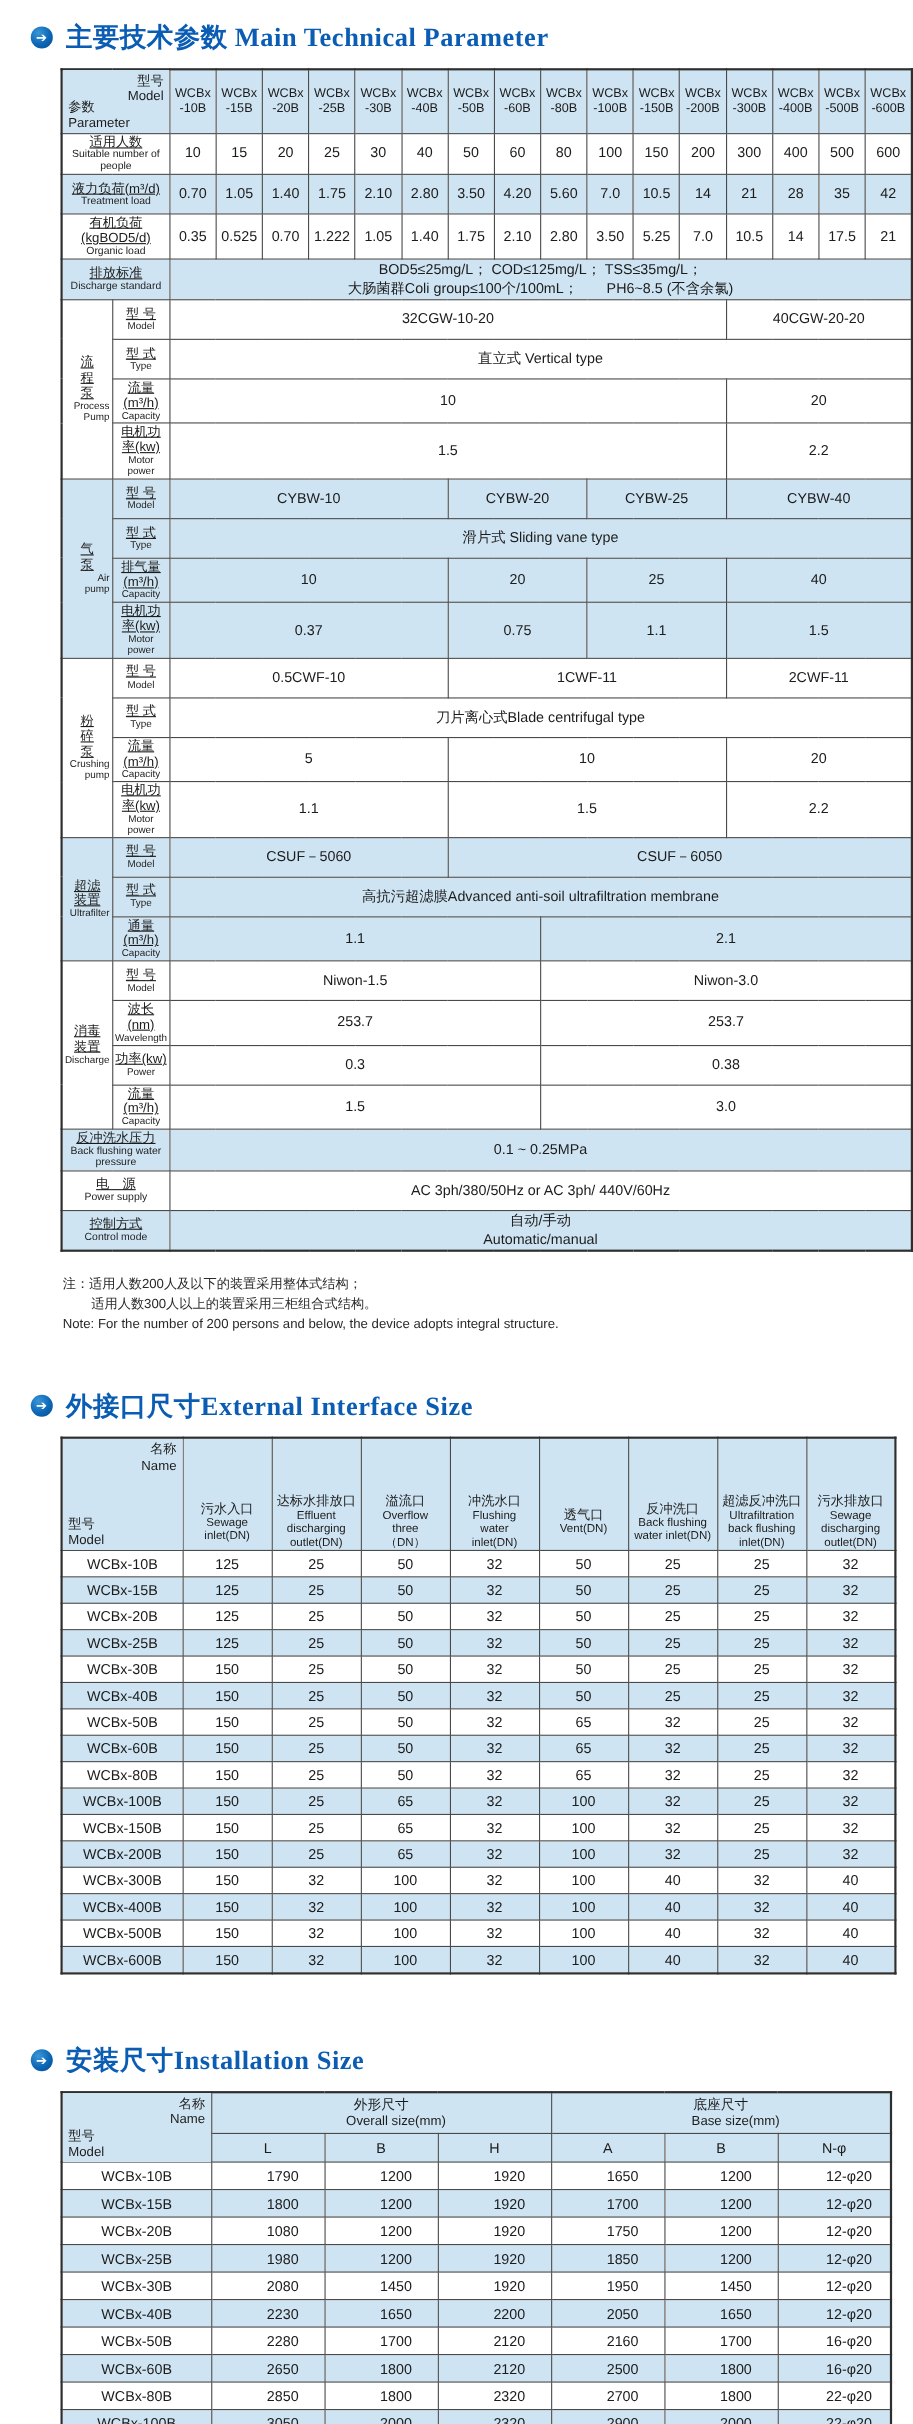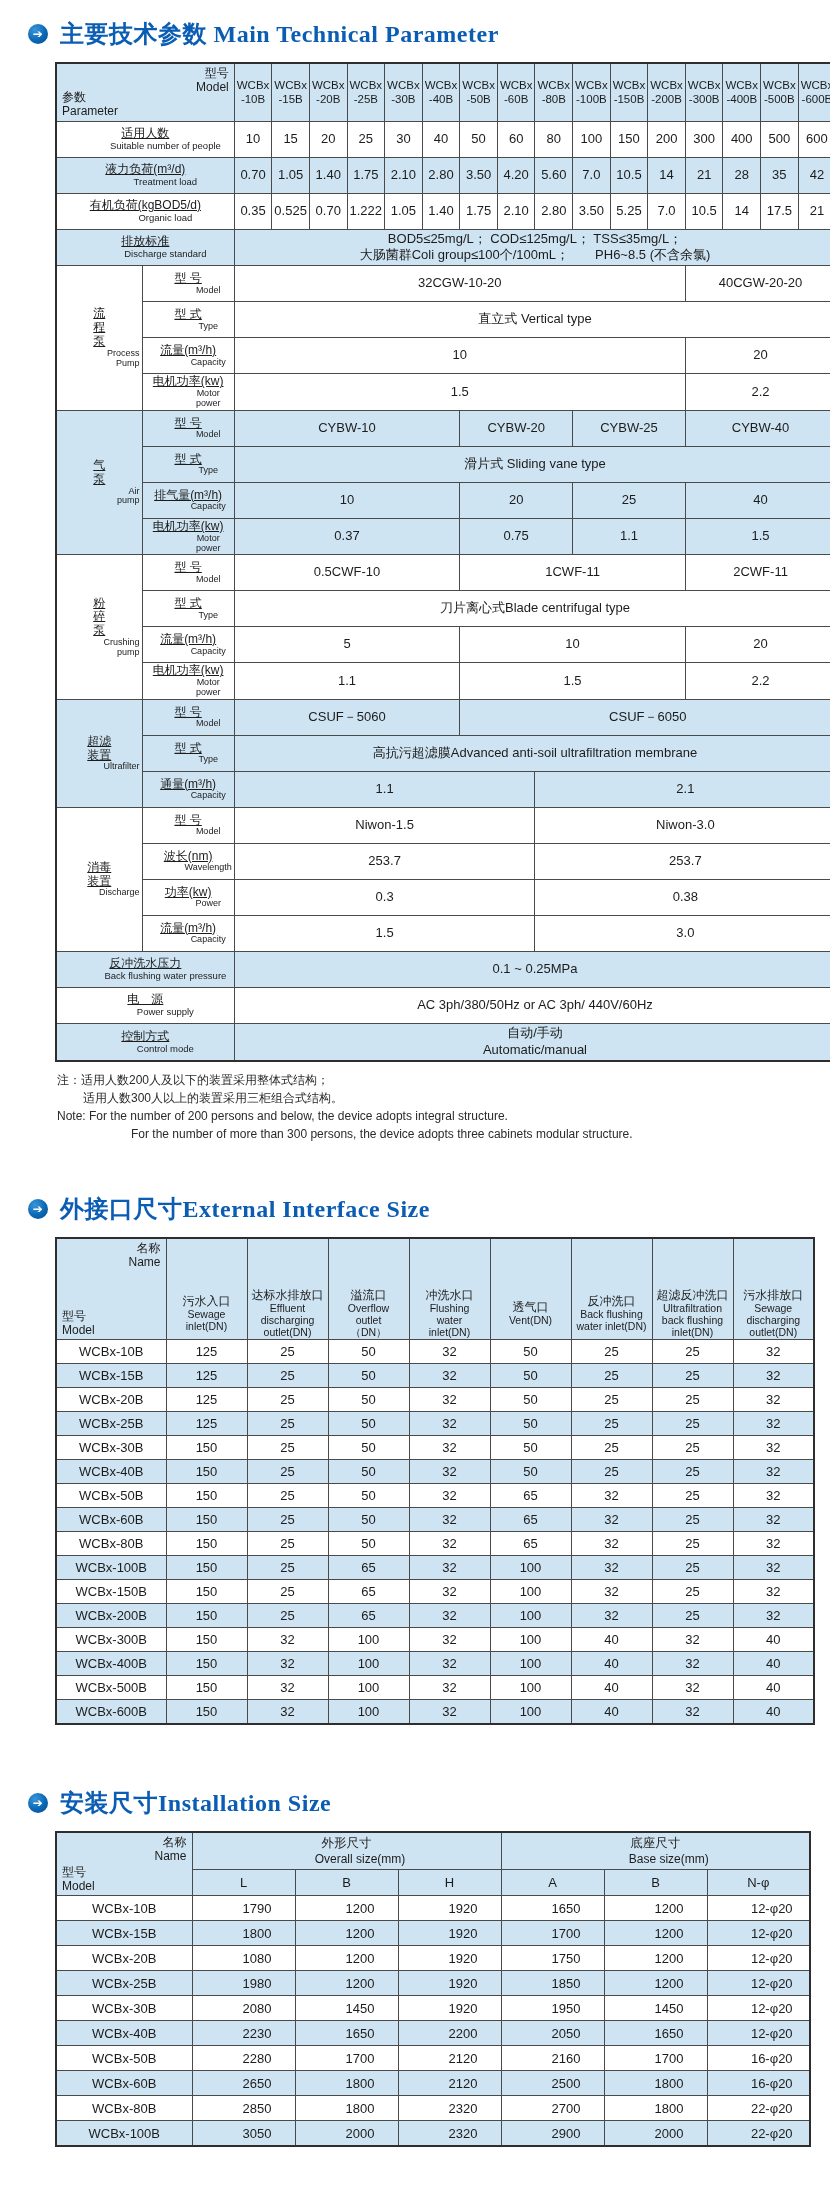--- a/index.html
+++ b/index.html
@@ -20,21 +20,21 @@
   tr.blue td{background:#cfe4f2;}
   .t2 tbody tr:nth-child(even) td,.t3 tbody tr:nth-child(even) td{background:#cfe4f2;}
   .t2 thead td,.t3 thead td{background:#cfe4f2;}
 
   
   .t1 tr{height:36px;}
   .t1 tr.hdr{height:58px;}
   .mh{font-size:11.5px;white-space:pre-line;line-height:1.25;}
   .val{font-size:13px;white-space:pre-line;line-height:1.3;}
   .lz{font-size:12px;line-height:1.15;white-space:pre-line;text-decoration:underline;}
-  .le{font-size:9px;line-height:1.1;white-space:pre-line;color:#222;margin-left:40px;}
+  .le{font-size:9px;line-height:1.1;white-space:pre-line;color:#222;}
   .lwide .le{font-size:9.5px;}
   .gcell .lz{font-size:12px;}
   .gcell .le{font-size:9px;text-align:right;}
 
   
   .corner,.corner2,.corner3{position:relative;padding:0;
      background-image:linear-gradient(to bottom right,transparent 49.4%,#4a4a4a 49.4%,#4a4a4a 50.6%,transparent 50.6%);}
   .c-a{position:absolute;top:2px;right:5px;text-align:right;font-size:12px;line-height:1.2;white-space:pre-line;}
   .c-b{position:absolute;bottom:2px;left:5px;text-align:left;font-size:12px;line-height:1.2;white-space:pre-line;}
 
@@ -49,21 +49,21 @@
   
   .t3 thead tr.g{height:38px;}
   .t3 thead tr.s{height:26px;}
   .t3 tbody tr{height:25px;}
   .t3 .g-zh{font-size:12.5px;line-height:1.25;}
   .t3 .g-en{font-size:12px;line-height:1.2;padding-left:27px;}
   .t3 .sub{font-size:13px;}
   .t3 .rm{font-size:13px;}
   .t3 .val3{font-size:13px;padding-left:29px;}
 
-  .notes{margin:9px 0 0 57px;font-size:12px;color:#2a2a2a;line-height:1.5;}
+  .notes{margin:20px 0 0 57px;font-size:12px;color:#2a2a2a;line-height:1.5;}
   .notes .zh2{padding-left:26px;}
   .notes .en2{padding-left:74px;}
   .sec2{margin-top:50px;}
   .sec3{margin-top:62px;}
 </style>
 </head>
 <body>
 
 <div class="page">
 
@@ -416,21 +416,20 @@
             </td>
             <td class="val" colspan="16">自动/手动
 Automatic/manual</td>
           </tr>
         </tbody>
     </table>
     <div class="notes">
       <div class="zh1">注：适用人数200人及以下的装置采用整体式结构；</div>
       <div class="zh2">适用人数300人以上的装置采用三柜组合式结构。</div>
       <div class="en1">Note: For the number of 200 persons and below, the device adopts integral structure.</div>
-      <div class="en2">For the number of more than 300 persons, the device adopts three cabinets modular structure.</div>
     </div>
   </div>
 
   <div class="sec2">
     <div class="title">
       <span class="bullet">➔</span>
       <span>外接口尺寸External Interface Size</span>
     </div>
     <table class="t2">
       <colgroup id="t2cols">
@@ -459,21 +458,21 @@
             </td>
             <td class="h2">
               <div class="h-zh">达标水排放口</div>
               <div class="h-en">Effluent
 discharging
 outlet(DN)</div>
             </td>
             <td class="h2">
               <div class="h-zh">溢流口</div>
               <div class="h-en">Overflow
-outlet
+three
 （DN）</div>
             </td>
             <td class="h2">
               <div class="h-zh">冲洗水口</div>
               <div class="h-en">Flushing
 water
 inlet(DN)</div>
             </td>
             <td class="h2">
               <div class="h-zh">透气口</div>

